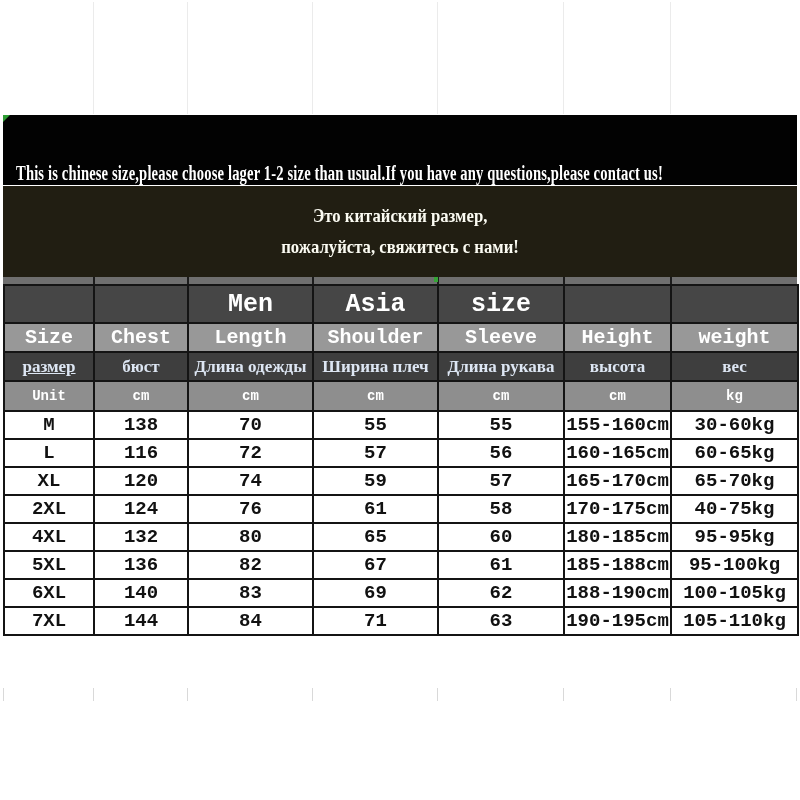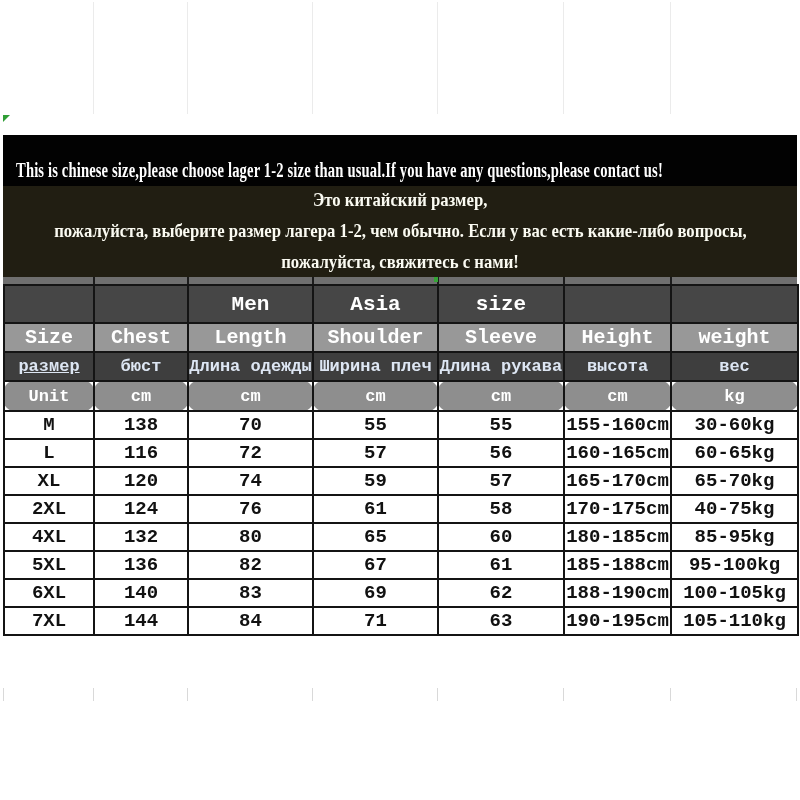--- a/index.html
+++ b/index.html
@@ -7,21 +7,21 @@
     position:relative;width:800px;height:800px;background:#ffffff;
     overflow:hidden;font-family:"Liberation Serif",serif;
   }
   
   .grid-top{position:absolute;top:2px;height:112px;width:1px;background:#ebebeb;}
   .grid-bot{position:absolute;top:688px;height:13px;width:1px;background:#d9d9d9;}
 
   
   .banner-en{
     position:absolute;left:3px;top:115px;width:794px;height:70px;
-    background:#020202;color:#ffffff;display:flex;align-items:center;margin-top:20px;
+    background:#020202;color:#ffffff;display:flex;align-items:flex-end;
   }
   .banner-en .txt{
     font-weight:bold;font-size:20px;white-space:nowrap;
     transform:scaleX(0.73);transform-origin:left center;margin-left:13px;
     letter-spacing:0.2px;
   }
   .tri{
     position:absolute;left:3px;top:115px;width:0;height:0;
     border-top:7px solid #2f9e35;border-right:7px solid transparent;
   }
@@ -41,25 +41,25 @@
   .strip .colmark{position:absolute;top:0;width:2px;height:7px;background:#1c1c1c;}
   .tick{position:absolute;left:434px;top:277px;width:4px;height:5px;background:#35a435;}
 
   
   table.size{
     position:absolute;left:3px;top:284px;width:794px;
     border-collapse:collapse;table-layout:fixed;text-align:center;
     font-family:"Liberation Mono",monospace;font-weight:bold;
   }
   table.size td{border:2px solid #141414;overflow:hidden;white-space:nowrap;padding:0;}
-  tr.r-group td{background:#464646;color:#ffffff;font-size:21px;height:36px;}
+  tr.r-group td{background:#464646;color:#ffffff;font-size:25px;height:36px;}
   tr.r-cols  td{background:#989898;color:#ffffff;font-size:20px;height:27px;}
   tr.r-ru    td{background:#3e3e3e;color:#dde6f3;height:27px;
-                font-family:Liberation Mono, monospace;font-size:17px;font-weight:bold;}
-  tr.r-unit  td{background:#8e8e8e;color:#ffffff;font-size:17px;height:28px;border-radius:10px;}
+                font-family:Liberation Serif, serif;font-size:17px;font-weight:bold;}
+  tr.r-unit  td{background:#8e8e8e;color:#ffffff;font-size:14px;height:28px;}
   tr.r-data  td{background:#ffffff;color:#111111;font-size:19px;height:26px;}
   td.u{text-decoration:underline;}
 </style>
 </head>
 <body>
 
 <div class="stage">
 
   <div class="grid-top" style="left:93px"></div>
   <div class="grid-top" style="left:187px"></div>
@@ -68,21 +68,20 @@
   <div class="grid-top" style="left:563px"></div>
   <div class="grid-top" style="left:670px"></div>
 
   <div class="banner-en">
     <div class="txt">This is  chinese size,please choose lager 1-2 size than usual.If you have any questions,please contact us!</div>
   </div>
   <div class="tri"></div>
 
   <div class="banner-ru">
     <div class="line"><span>Это китайский размер,</span></div>
-    <div class="line"><span>пожалуйста, выберите размер лагера 1-2, чем обычно. Если у вас есть какие-либо вопросы,</span></div>
     <div class="line"><span>пожалуйста, свяжитесь с нами!</span></div>
   </div>
 
   <div class="strip">
     <div class="colmark" style="left:90px"></div>
     <div class="colmark" style="left:184px"></div>
     <div class="colmark" style="left:309px"></div>
     <div class="colmark" style="left:434px"></div>
     <div class="colmark" style="left:560px"></div>
     <div class="colmark" style="left:667px"></div>
@@ -172,21 +171,21 @@
         <td>170-175cm</td>
         <td>40-75kg</td>
       </tr>
       <tr class="r-data">
         <td>4XL</td>
         <td>132</td>
         <td>80</td>
         <td>65</td>
         <td>60</td>
         <td>180-185cm</td>
-        <td>85-95kg</td>
+        <td>95-95kg</td>
       </tr>
       <tr class="r-data">
         <td>5XL</td>
         <td>136</td>
         <td>82</td>
         <td>67</td>
         <td>61</td>
         <td>185-188cm</td>
         <td>95-100kg</td>
       </tr>

